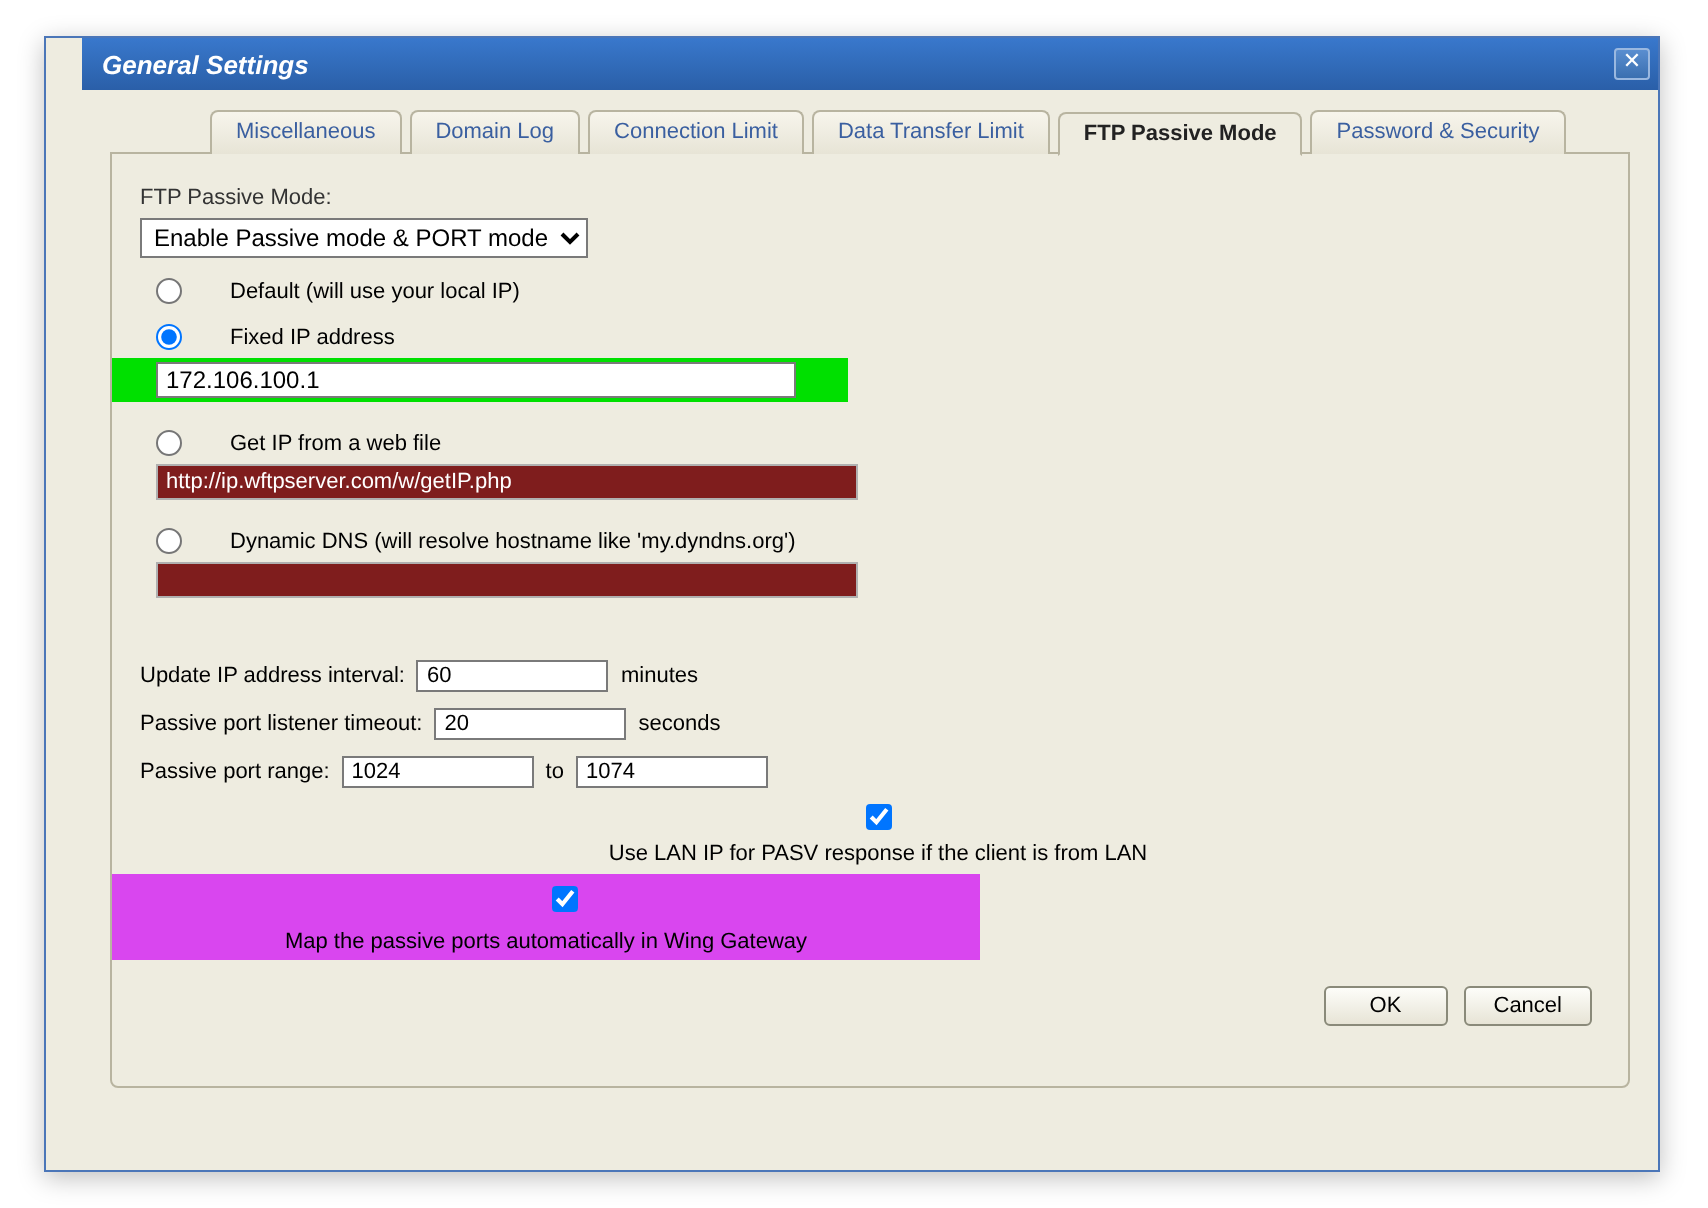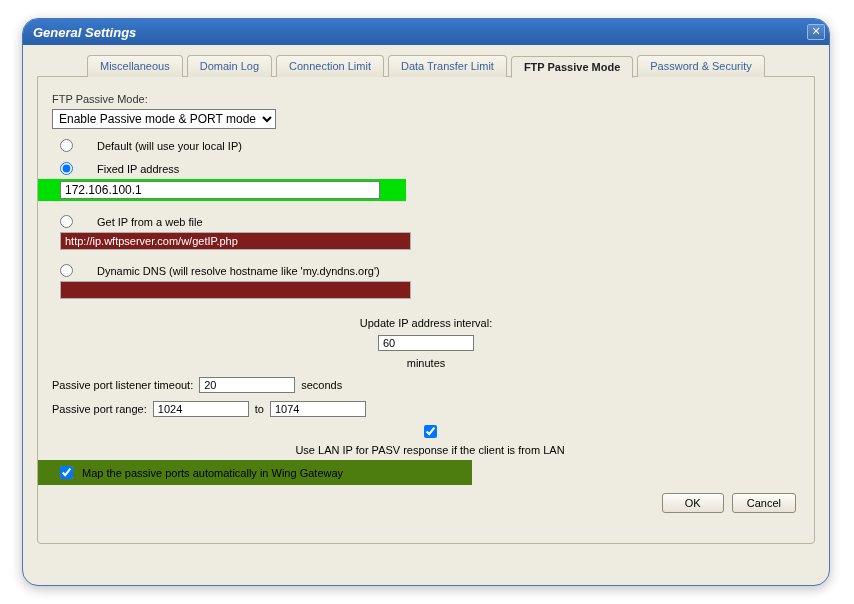--- a/index.html
+++ b/index.html
@@ -12,24 +12,25 @@
     height: 604px;
     position: relative;
   }
   .window {
     position: absolute;
     top: 18px;
     left: 22px;
     width: 808px;
     height: 568px;
     border: 1px solid #4b76b8;
-    border-radius: 16px;
+    border-radius: 0;
     box-shadow: 0 3px 12px rgba(0,0,0,0.25);
     overflow: hidden;
     background: #eeece0;
+    padding-left: 18px;
   }
   .titlebar {
     height: 26px;
     background: linear-gradient(to bottom, #3978cc 0%, #2a5fa8 100%);
     color: #fff;
     display: flex;
     align-items: center;
     justify-content: space-between;
     padding: 0 4px 0 10px;
   }
@@ -143,27 +144,28 @@
   }
   .check-row {
     display: flex;
     align-items: center;
     gap: 6px;
     margin: 8px 0 4px 8px;
     flex-direction: column;
   }
   .check-row input { margin:0; }
   .check-hl {
-    background: #4d7c0f;
+    background: #d946ef;
     margin-left: -14px;
     padding: 3px 0;
     width: 434px;
     display: flex;
     align-items: center;
     gap: 6px;
+    flex-direction: column;
   }
   .check-hl > input { margin-left: 22px; }
   .buttons {
     position: absolute;
     right: 18px;
     bottom: 30px;
     display: flex;
     gap: 8px;
   }
   .btn {
@@ -220,21 +222,21 @@
         <span>Get IP from a web file</span>
       </div>
       <input type="text" class="disabled-input" disabled="" value="http://ip.wftpserver.com/w/getIP.php" style="">
 
       <div class="radio-row" style="margin-top:14px;">
         <input type="radio" name="ipmode" style="">
         <span>Dynamic DNS (will resolve hostname like 'my.dyndns.org')</span>
       </div>
       <input type="text" class="disabled-input blank" disabled="" style="">
 
-      <div class="row" style="margin-top:18px;flex-direction:column;">
+      <div class="row" style="margin-top:31px;">
         <span>Update IP address interval:</span>
         <input type="text" class="num-input" value="60" style="">
         <span>minutes</span>
       </div>
 
       <div class="row">
         <span>Passive port listener timeout:</span>
         <input type="text" class="num-input" value="20" style="">
         <span>seconds</span>
       </div>

